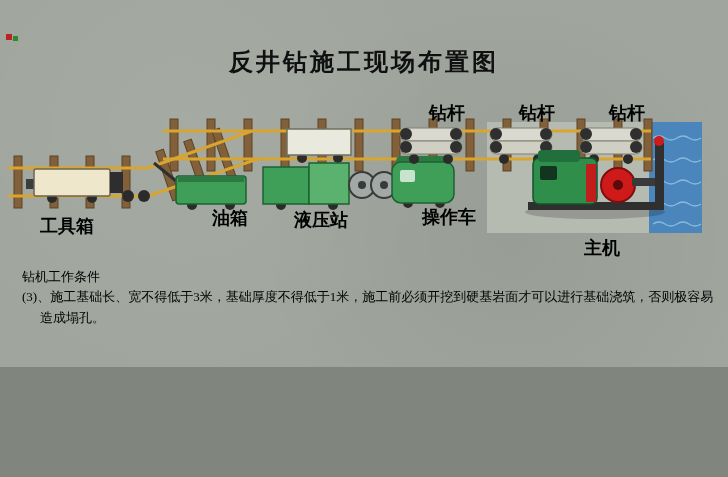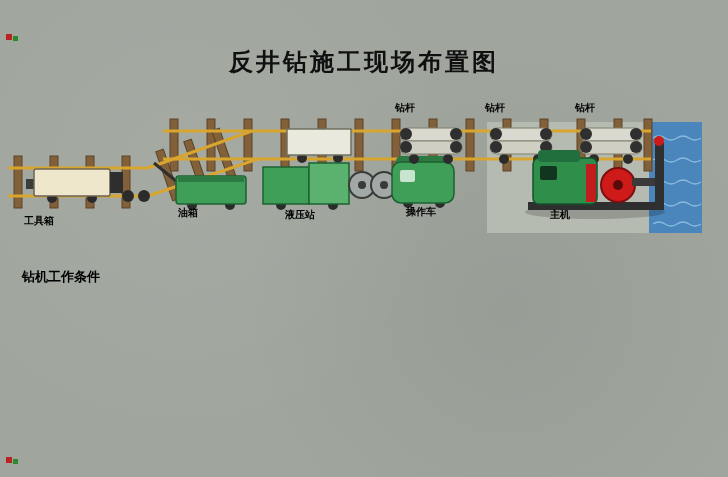--- a/index.html
+++ b/index.html
@@ -1,37 +1,37 @@
 <!DOCTYPE html>
 <html><head>
 <meta charset="utf-8">
 <style>
   html,body{margin:0;padding:0;}
   body{background:#80867e;font-family:"Liberation Serif","DejaVu Serif",serif;}
   #app{
-    position:relative;width:728px;height:477px;overflow:hidden;
+    position:relative;width:728px;height:367px;overflow:hidden;
     background:
       radial-gradient(circle at 25% 35%, rgba(255,255,255,0.05), transparent 45%),
       radial-gradient(circle at 70% 65%, rgba(0,0,0,0.05), transparent 45%),
       #a0a69e;
   }
   .title{
     position:absolute;top:46px;left:0;width:100%;text-align:center;
     font-size:24px;font-weight:bold;letter-spacing:3px;color:#101010;
   }
   .eq-label{
-    position:absolute;width:70px;text-align:left;
-    font-size:10px;font-weight:bold;color:#000;
+    position:absolute;width:70px;text-align:right;
+    font-size:18px;font-weight:bold;color:#000;
   }
   .diagram-svg{position:absolute;left:0;top:0;}
   .notes{
     position:absolute;left:22px;top:268px;width:692px;
     font-size:13px;color:#000;
   }
-  .notes-heading{font-weight:bold;line-height:18px;}
+  .notes-heading{font-weight:normal;line-height:18px;}
   .note-item{padding-left:18px;text-indent:-18px;line-height:21px;margin-bottom:3px;}
 </style>
 </head>
 <body>
 
 <div id="app">
 
   <div class="title">反井钻施工现场布置图</div>
 
   <svg class="diagram-svg" width="728" height="477" viewBox="0 0 728 477">
@@ -194,21 +194,22 @@
       <rect x="655" y="143" width="9" height="67" fill="#303030"></rect>
       <circle cx="659" cy="141" r="5" fill="#cf1a1a"></circle>
     </g>
   </svg>
 
   <div class="eq-label" style="left:395px;top:101px;">钻杆</div>
   <div class="eq-label" style="left:485px;top:101px;">钻杆</div>
   <div class="eq-label" style="left:575px;top:101px;">钻杆</div>
   <div class="eq-label" style="left:24px;top:214px;">工具箱</div>
   <div class="eq-label" style="left:178px;top:206px;">油箱</div>
-  <div class="eq-label" style="left:285px;top:208px;font-family:Liberation Serif, serif;">液压站</div>
+  <div class="eq-label" style="left:278px;top:208px;font-family:Liberation Serif, serif;">液压站</div>
   <div class="eq-label" style="left:406px;top:205px;">操作车</div>
-  <div class="eq-label" style="left:550px;top:208px;">主机</div>
+  <div class="eq-label" style="left:550px;top:236px;">主机</div>
 
   <div class="notes">
     <div class="notes-heading">钻机工作条件</div>
+    <div class="note-item"><span>(3)、</span><span>施工基础长、宽不得低于3米，基础厚度不得低于1米，施工前必须开挖到硬基岩面才可以进行基础浇筑，否则极容易造成塌孔。</span></div>
   </div>
 
 </div>
 
 </body></html>

